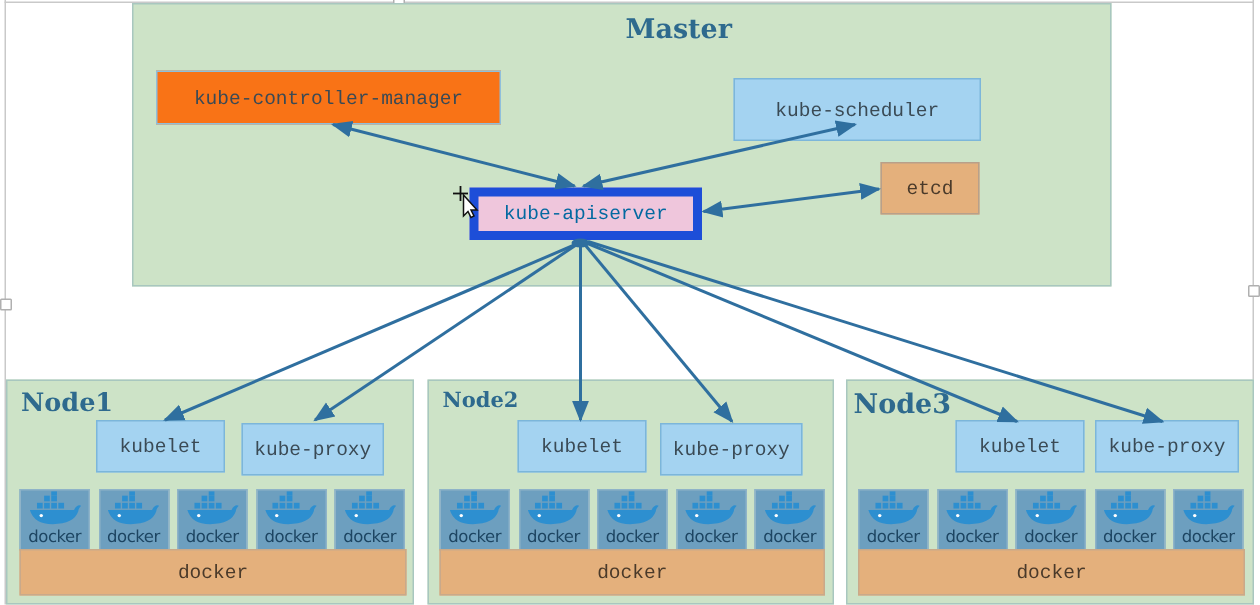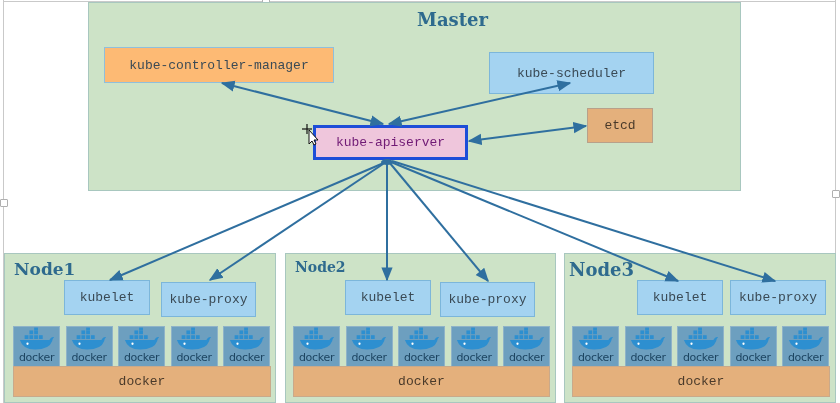--- a/index.html
+++ b/index.html
@@ -5,23 +5,23 @@
   html, body { margin:0; padding:0; }
   body { width:840px; height:403px; background:#ffffff; position:relative; overflow:hidden;
          font-family:"Liberation Mono","DejaVu Sans Mono",monospace; }
   .frame-line { position:absolute; background:#c9c9c9; }
   .handle { position:absolute; width:6px; height:6px; border:1px solid #b0b0b0; background:#fff; border-radius:1px; }
   .group { position:absolute; background:#cde3c7; border:1px solid #a8c7bf; box-sizing:border-box; }
   .group-title { position:absolute; font-family:"DejaVu Serif","Liberation Serif",serif; font-weight:bold;
                  color:#2e6a8e; }
   .box { position:absolute; box-sizing:border-box; display:flex; align-items:center; justify-content:center;
          font-size:13px; color:#3a4a55; }
-  .box.light { background:#fdba74; border:1px solid #8fbfdc; }
+  .box.light { background:#f97316; border:1px solid #8fbfdc; }
   .box.blue  { background:#a4d3f1; border:1px solid #7cb6da; }
-  .box.pink  { background:#efc6dc; border:3px solid #1d4ed8; color:#701a75; }
+  .box.pink  { background:#efc6dc; border:6px solid #1d4ed8; color:#0369a1; }
   .box.orange{ background:#e4b07c; border:1px solid #b8a08a; color:#4a3a2a; }
   .docker-cell { position:absolute; width:47px; height:41px; background:#6d9fbf; box-sizing:border-box;
                  border:1px solid #8fb3c8; display:flex; flex-direction:column; align-items:center; justify-content:flex-end; }
   .docker-cell svg { width:38px; height:24px; margin-bottom:1px; }
   .docker-cell span { font-family:"DejaVu Sans","Liberation Sans",sans-serif; font-size:11px; color:#1d4562;
                       line-height:12px; margin-bottom:2px; letter-spacing:-0.3px; }
   .docker-bar { position:absolute; height:31px; background:#e4b07c; border:1px solid #c9a98a; box-sizing:border-box;
                 display:flex; align-items:center; justify-content:center; font-size:13px; color:#4a3a2a; }
   svg#arrows { position:absolute; left:0; top:0; }
   .cursor { position:absolute; left:302px; top:124px; }

